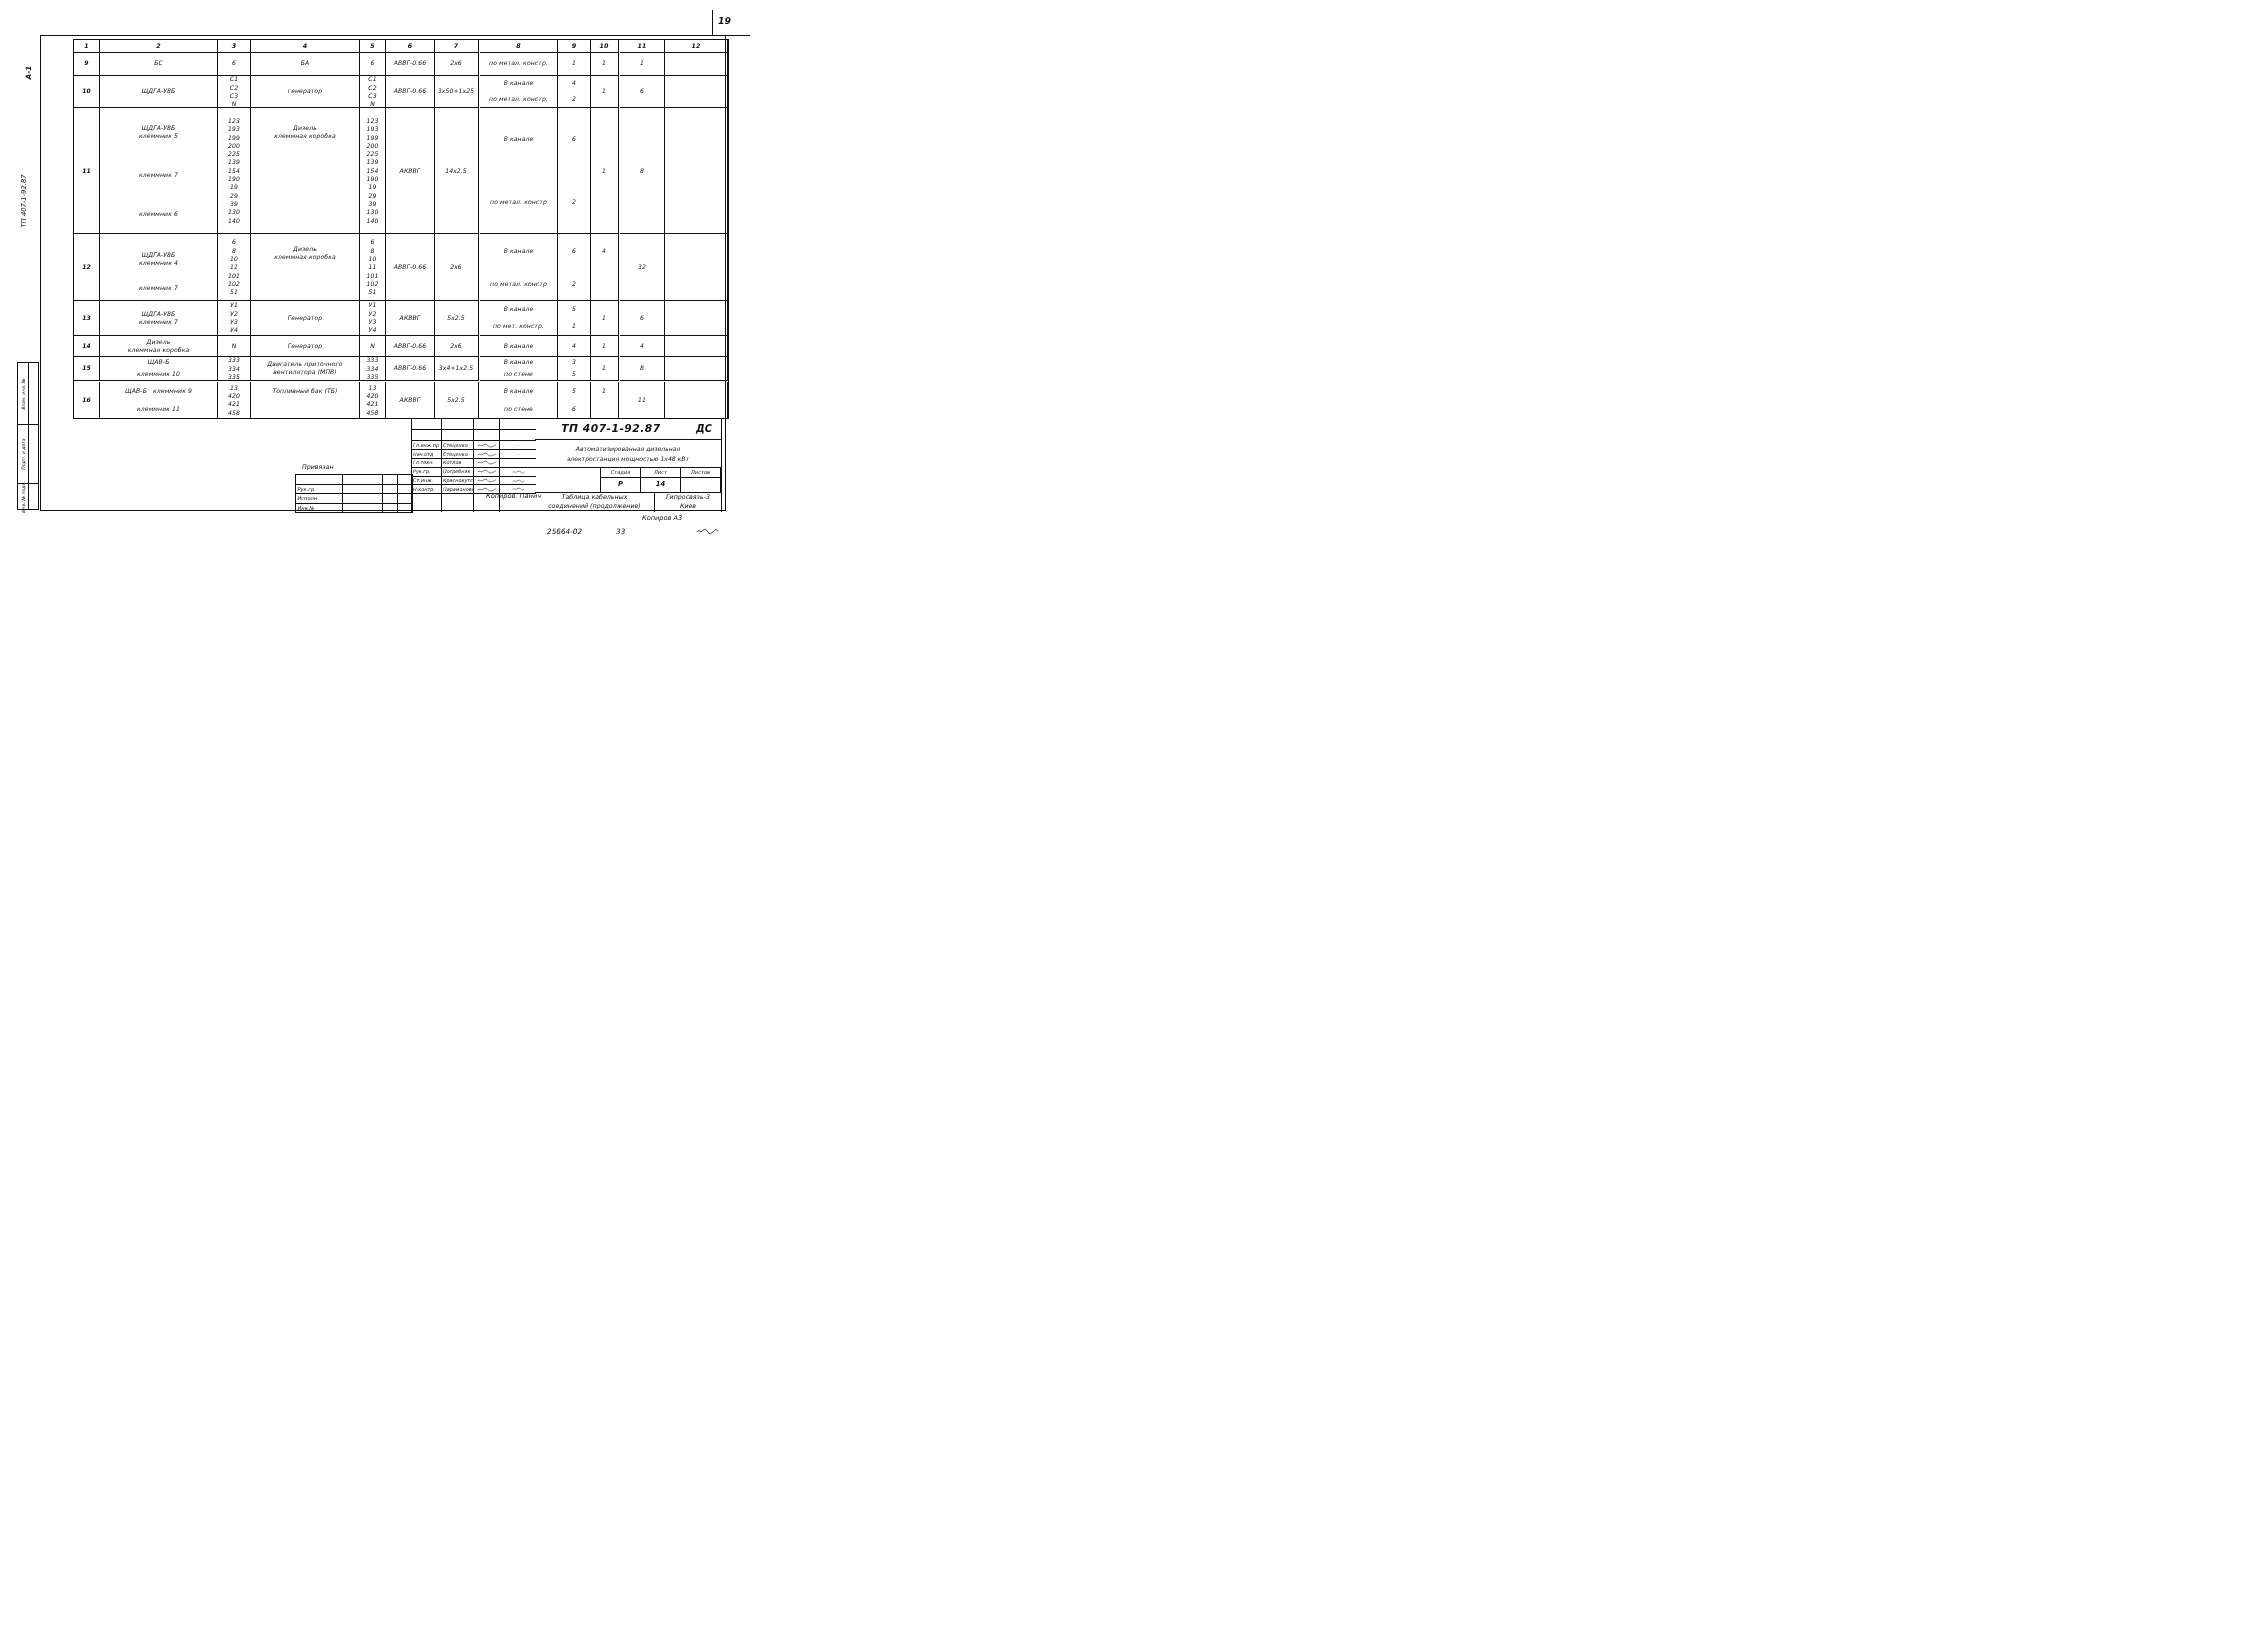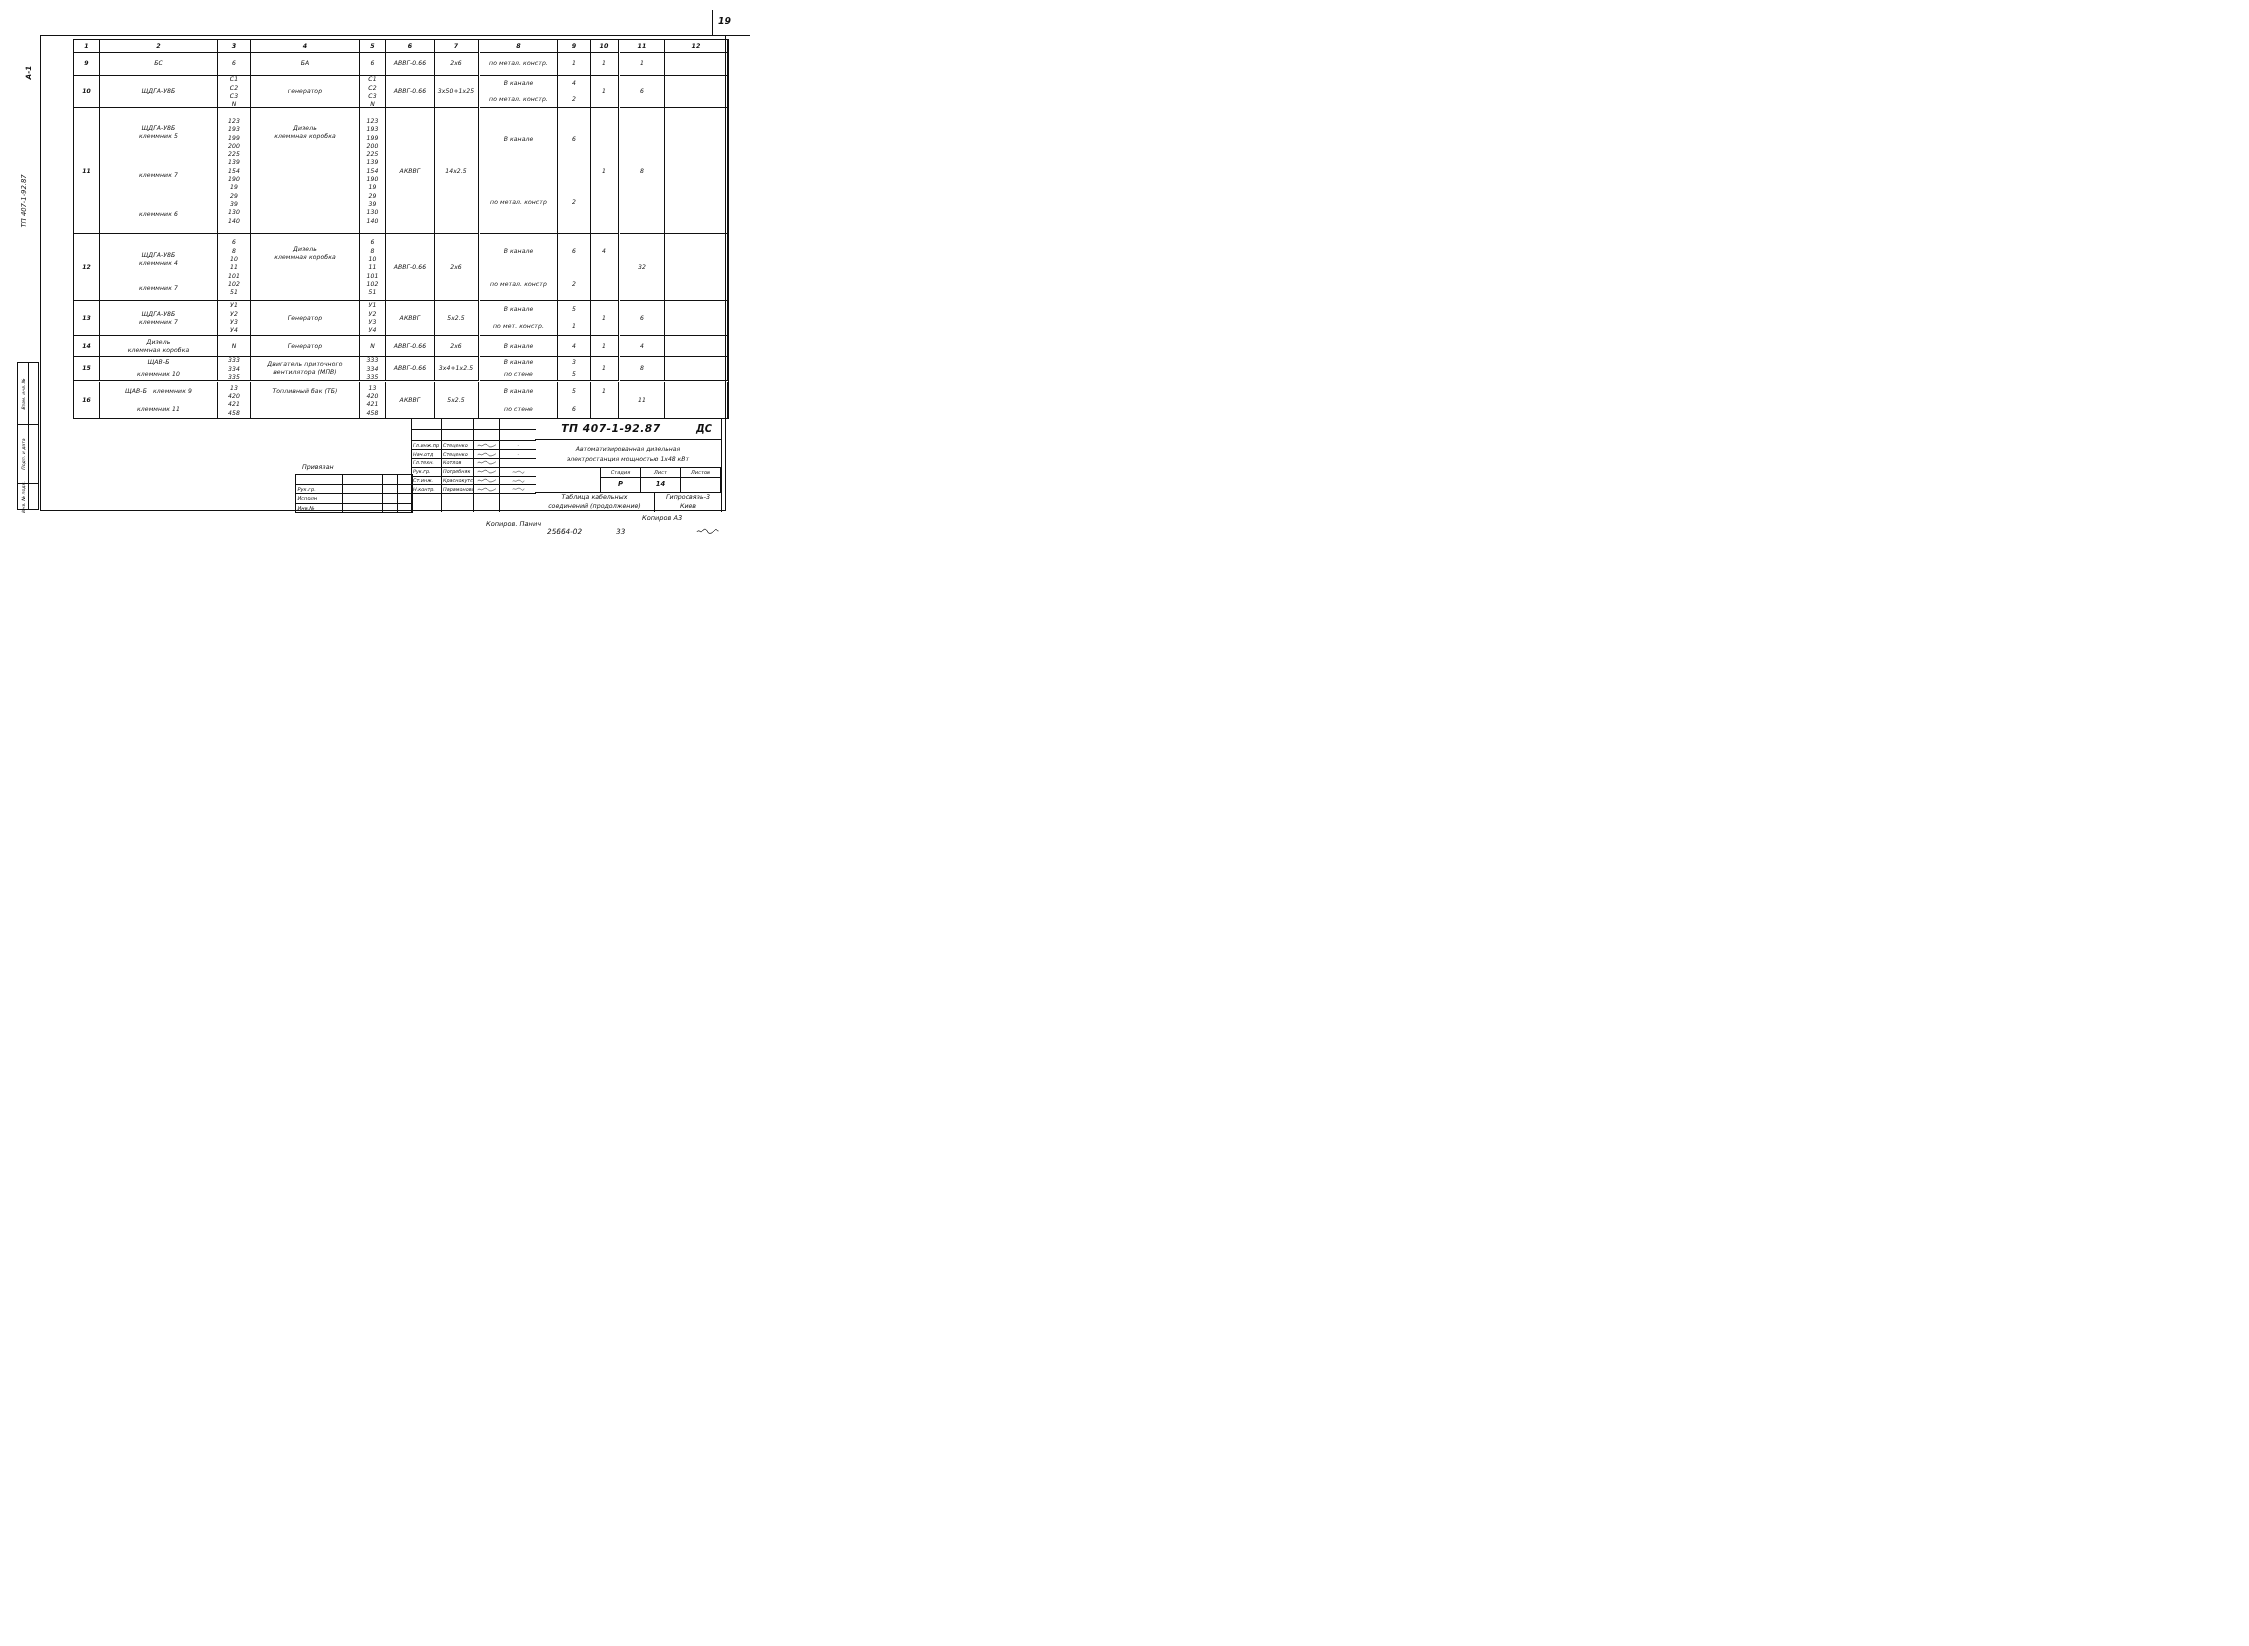--- a/index.html
+++ b/index.html
@@ -46,21 +46,21 @@
           text-align:center;font-size:5.1px;line-height:8.8px;overflow:hidden;}
   .stval{position:absolute;top:442px;height:14.6px;border-right:1px solid #111;box-sizing:border-box;
          text-align:center;font-size:6.8px;line-height:13.7px;font-weight:bold;}
   #title-box{left:494px;top:456px;width:120px;height:19.5px;border-top:1.5px solid #111;border-right:1px solid #111;
              display:flex;flex-direction:column;justify-content:center;}
   #title-box div{text-align:center;font-size:6.3px;line-height:8.8px;white-space:nowrap;}
   #org-box{left:614px;top:456px;width:66px;height:19.5px;border-top:1.5px solid #111;
            display:flex;flex-direction:column;justify-content:center;}
   #org-box div{text-align:center;font-size:6.3px;line-height:8.8px;}
   
-  #copier{left:486px;top:520px;font-size:6.6px;}
+  #copier{left:486px;top:492px;font-size:6.6px;}
   #format{left:642px;top:514px;font-size:6.6px;}
   #order{left:547px;top:527px;font-size:7.3px;}
   #order-sheet{left:616px;top:527px;font-size:7.3px;}
   #footer-scribble{left:696px;top:527px;}
   
   #fmt-vert{left:13.7px;top:68px;width:29px;text-align:center;transform:rotate(-90deg);font-size:7.3px;font-weight:bold;}
   #code-vert{left:-18.5px;top:197px;width:84px;text-align:center;transform:rotate(-90deg);font-size:6.8px;white-space:nowrap;}
   #margin-stamp{position:absolute;left:17px;top:362px;width:22.4px;height:148px;border:1px solid #111;box-sizing:border-box;}
   .mrow{position:relative;border-bottom:1px solid #111;box-sizing:border-box;display:flex;}
   .mrow:last-child{border-bottom:none;}

